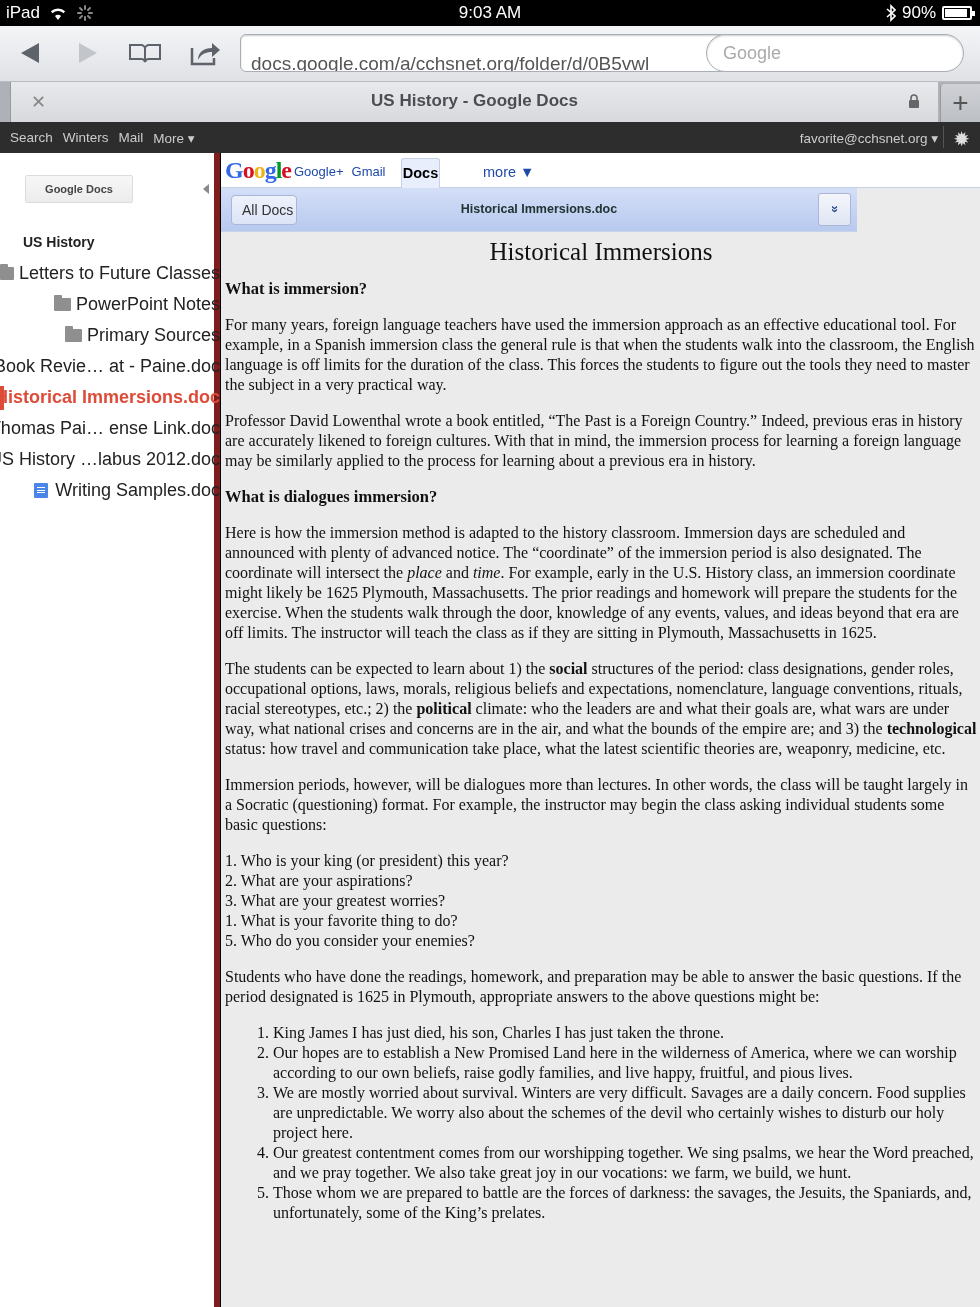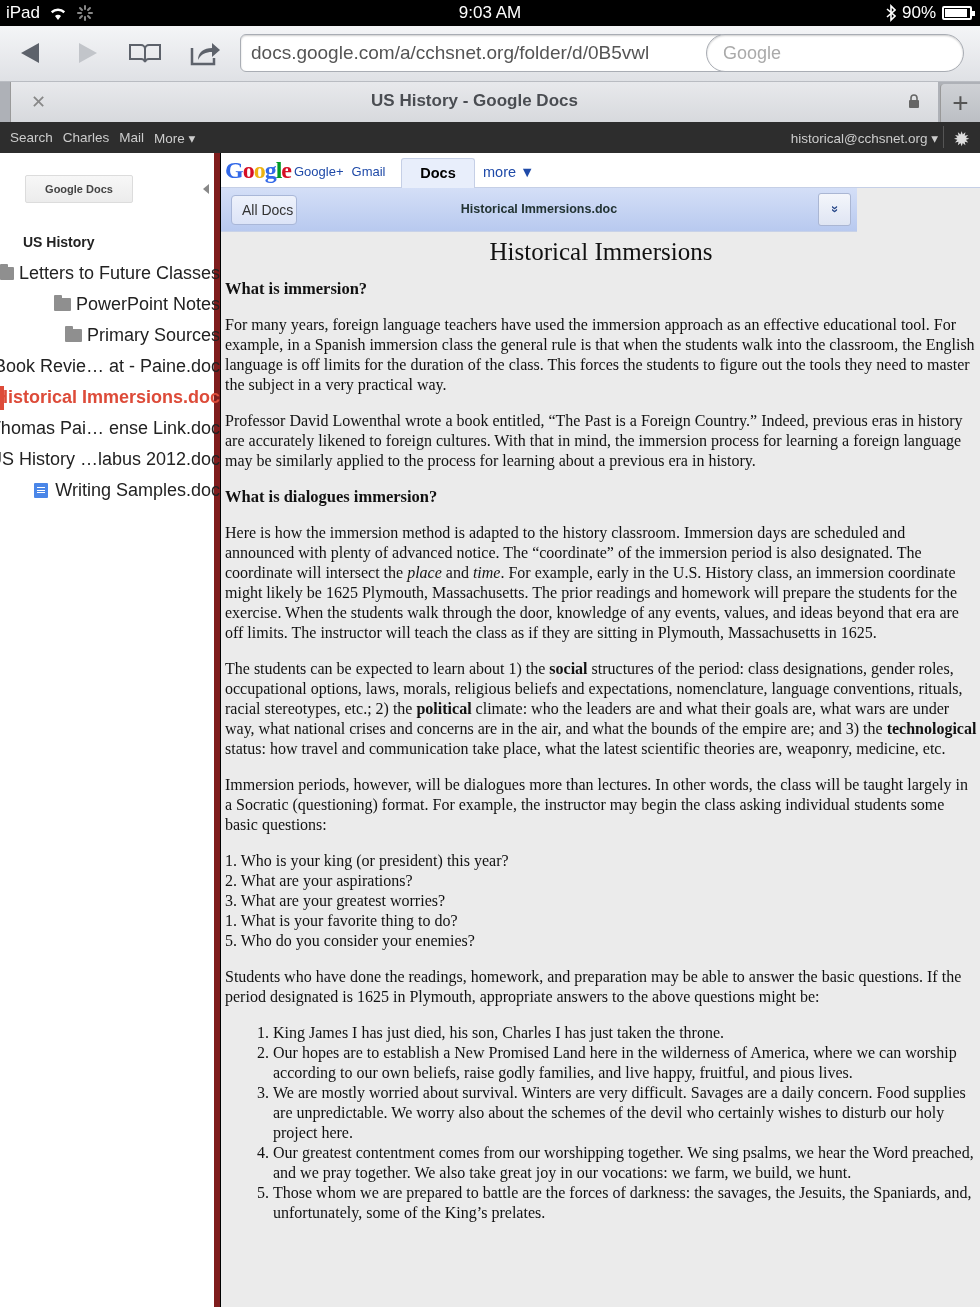--- a/index.html
+++ b/index.html
@@ -11,21 +11,21 @@
   .statusbar .left { position: absolute; left: 6px; top: 3px; display: flex; align-items: center; gap: 8px; }
   .statusbar .center { position: absolute; left: 0; right: 0; top: 3px; text-align: center; }
   .statusbar .right { position: absolute; right: 8px; top: 3px; display: flex; align-items: center; gap: 6px; }
   .battery { width: 30px; height: 14px; border: 2px solid #fff; border-radius: 2px; position: relative; padding: 1px; }
   .battery::after { content: ""; position: absolute; right: -5px; top: 3px; width: 3px; height: 5px; background: #fff; }
   .battery .fill { width: 90%; height: 100%; background: #fff; }
 
   
   .toolbar { position: absolute; left: 0; top: 26px; width: 980px; height: 56px; background: linear-gradient(#f4f5f7, #dfe1e5); border-bottom: 1px solid #b9bcc2; }
   .tb-btn { position: absolute; top: 10px; width: 36px; height: 34px; display: flex; align-items: center; justify-content: center; color: #5d626b; cursor: pointer; }
-  .urlbar { position: absolute; left: 240px; top: 8px; width: 539px; height: 38px; background: #fff; border: 1px solid #a9adb4; border-radius: 6px; box-shadow: inset 0 1px 2px rgba(0,0,0,0.2); font-size: 19px; color: #555; padding: 7px 10px; white-space: nowrap; overflow: hidden; }
+  .urlbar { position: absolute; left: 240px; top: 8px; width: 539px; height: 38px; background: #fff; border: 1px solid #a9adb4; border-radius: 6px; box-shadow: inset 0 1px 2px rgba(0,0,0,0.2); font-size: 19px; color: #555; padding: 18px 10px; white-space: nowrap; overflow: hidden; }
   .urlbar .reload { position: absolute; right: 8px; top: 7px; color: #5b6b8a; font-size: 20px; }
   .searchbar { position: absolute; left: 706px; top: 8px; width: 258px; height: 38px; background: #fff; border: 1px solid #a9adb4; border-radius: 19px; box-shadow: inset 0 1px 2px rgba(0,0,0,0.2); font-size: 18px; color: #aaa; padding: 8px 16px; }
 
   
   .tabbar { position: absolute; left: 0; top: 82px; width: 980px; height: 40px; background: #aeb1b7; }
   .tab-active { position: absolute; left: 10px; top: 0; width: 928px; height: 40px; background: linear-gradient(#e8e9ec, #d7d9dd); border-radius: 0 0 0 0; border-left: 1px solid #999; }
   .tab-close { position: absolute; left: 20px; top: 9px; font-size: 18px; color: #888; cursor: pointer; }
   .tab-title { position: absolute; left: 0; right: 0; top: 9px; text-align: center; font-size: 17px; color: #4a4d52; font-weight: bold; }
   .tab-lock { position: absolute; right: 18px; top: 12px; width: 12px; height: 14px; }
   .tab-new { position: absolute; right: 0; top: 2px; width: 40px; height: 38px; background: linear-gradient(#cfd1d5,#bcbfc4); border-left: 1px solid #999; border-radius: 4px 0 0 0; display: flex; align-items: center; justify-content: center; font-size: 28px; color: #555; cursor: pointer; }
@@ -51,21 +51,21 @@
   .ico-folder::before { content: ""; position: absolute; left: 0; top: -3px; width: 8px; height: 4px; background: #8f8f8f; border-radius: 1px 1px 0 0; }
   .ico-doc { width: 14px; height: 15px; background: #4a86e8; margin-right: 7px; border-radius: 1px; position: relative; margin-left: 1px; }
   .ico-doc::after { content: ""; position: absolute; left: 3px; top: 4px; width: 8px; height: 7px; background: repeating-linear-gradient(#fff 0 1px, transparent 1px 2.5px); }
 
   
   .main { position: absolute; left: 221px; top: 153px; width: 759px; height: 1154px; background: #ebebeb; }
   .gnav { position: absolute; left: 0; top: 0; width: 759px; height: 35px; background: #fff; border-bottom: 1px solid #c5cfe6; }
   .glogo { position: absolute; left: 4px; top: 4px; font-family: "Liberation Serif", serif; font-size: 24px; font-weight: bold; letter-spacing: -1px; }
   .gnav-links { position: absolute; left: 73px; top: 11px; display: flex; font-size: 13px; color: #1f4aa8; }
   .gnav-links span { margin-right: 8px; cursor: pointer; }
-  .gnav-tab { position: absolute; left: 180px; top: 5px; width: 74px; height: 31px; background: #e8eefb; border: 1px solid #c5cfe6; border-bottom: none; border-radius: 3px 3px 0 0; font-size: 14.5px; font-weight: bold; color: #000; text-align: center; line-height: 28px; cursor: pointer; }
+  .gnav-tab { position: absolute; left: 180px; top: 5px; width: 39px; height: 31px; background: #e8eefb; border: 1px solid #c5cfe6; border-bottom: none; border-radius: 3px 3px 0 0; font-size: 14.5px; font-weight: bold; color: #000; text-align: center; line-height: 28px; cursor: pointer; }
   .gnav-more { position: absolute; left: 238px; top: 11px; font-size: 14.5px; color: #1f4aa8; cursor: pointer; margin-left: 24px; }
 
   .docbar { position: absolute; left: 0; top: 35px; width: 636px; height: 44px; background: linear-gradient(#d4dff7, #b8c9ef); border-bottom: 1px solid #c8d2e8; }
   .alldocs { position: absolute; left: 10px; top: 7px; width: 66px; height: 30px; background: linear-gradient(#eef2fb,#dce4f7); border: 1px solid #a9b7d8; border-radius: 4px; font-size: 14px; color: #333; line-height: 28px; padding-left: 10px; cursor: pointer; }
   .alldocs::before { content: ""; position: absolute; left: -8px; top: 4px; width: 20px; height: 20px; background: #e3e9f8; border-left: 1px solid #a9b7d8; border-bottom: 1px solid #a9b7d8; transform: rotate(45deg); z-index: -1; }
   .doc-name { position: absolute; left: 0; right: 0; top: 14px; text-align: center; font-size: 12.5px; font-weight: bold; color: #233; }
   .expand-btn { position: absolute; right: 6px; top: 5px; width: 33px; height: 33px; background: linear-gradient(#f4f6fb,#dfe5f3); border: 1px solid #aab6d3; border-radius: 3px; text-align: center; line-height: 30px; font-size: 13px; color: #2a4a8a; font-weight: bold; cursor: pointer; }
 
   .doc { position: absolute; left: 4px; top: 79px; width: 752px; font-family: "Liberation Serif", serif; font-size: 16px; color: #111; line-height: 20px; }
   .doc h1 { font-size: 25px; font-weight: normal; text-align: center; margin-top: 5px; line-height: 30px; margin-bottom: 12px; }
@@ -150,25 +150,25 @@
       </svg>
   </div>
   <div class="tab-new">
       <span>+</span>
     </div>
 </div>
 
 <div class="gbar">
   <div class="links">
     <span>Search</span>
-    <span>Charles</span>
+    <span>Winters</span>
     <span>Mail</span>
     <span>More ▾</span>
   </div>
-  <span class="acct">historical@cchsnet.org ▾</span>
+  <span class="acct">favorite@cchsnet.org ▾</span>
   <div class="sep"></div>
   <span class="gear">✹</span>
 </div>
 
 <div class="sidebar">
   <div class="gdocs-btn">Google Docs</div>
   <div class="collapse-arrow"></div>
   <div class="folder-title">US History</div>
   <div class="side-list">
     <div class="side-item">

